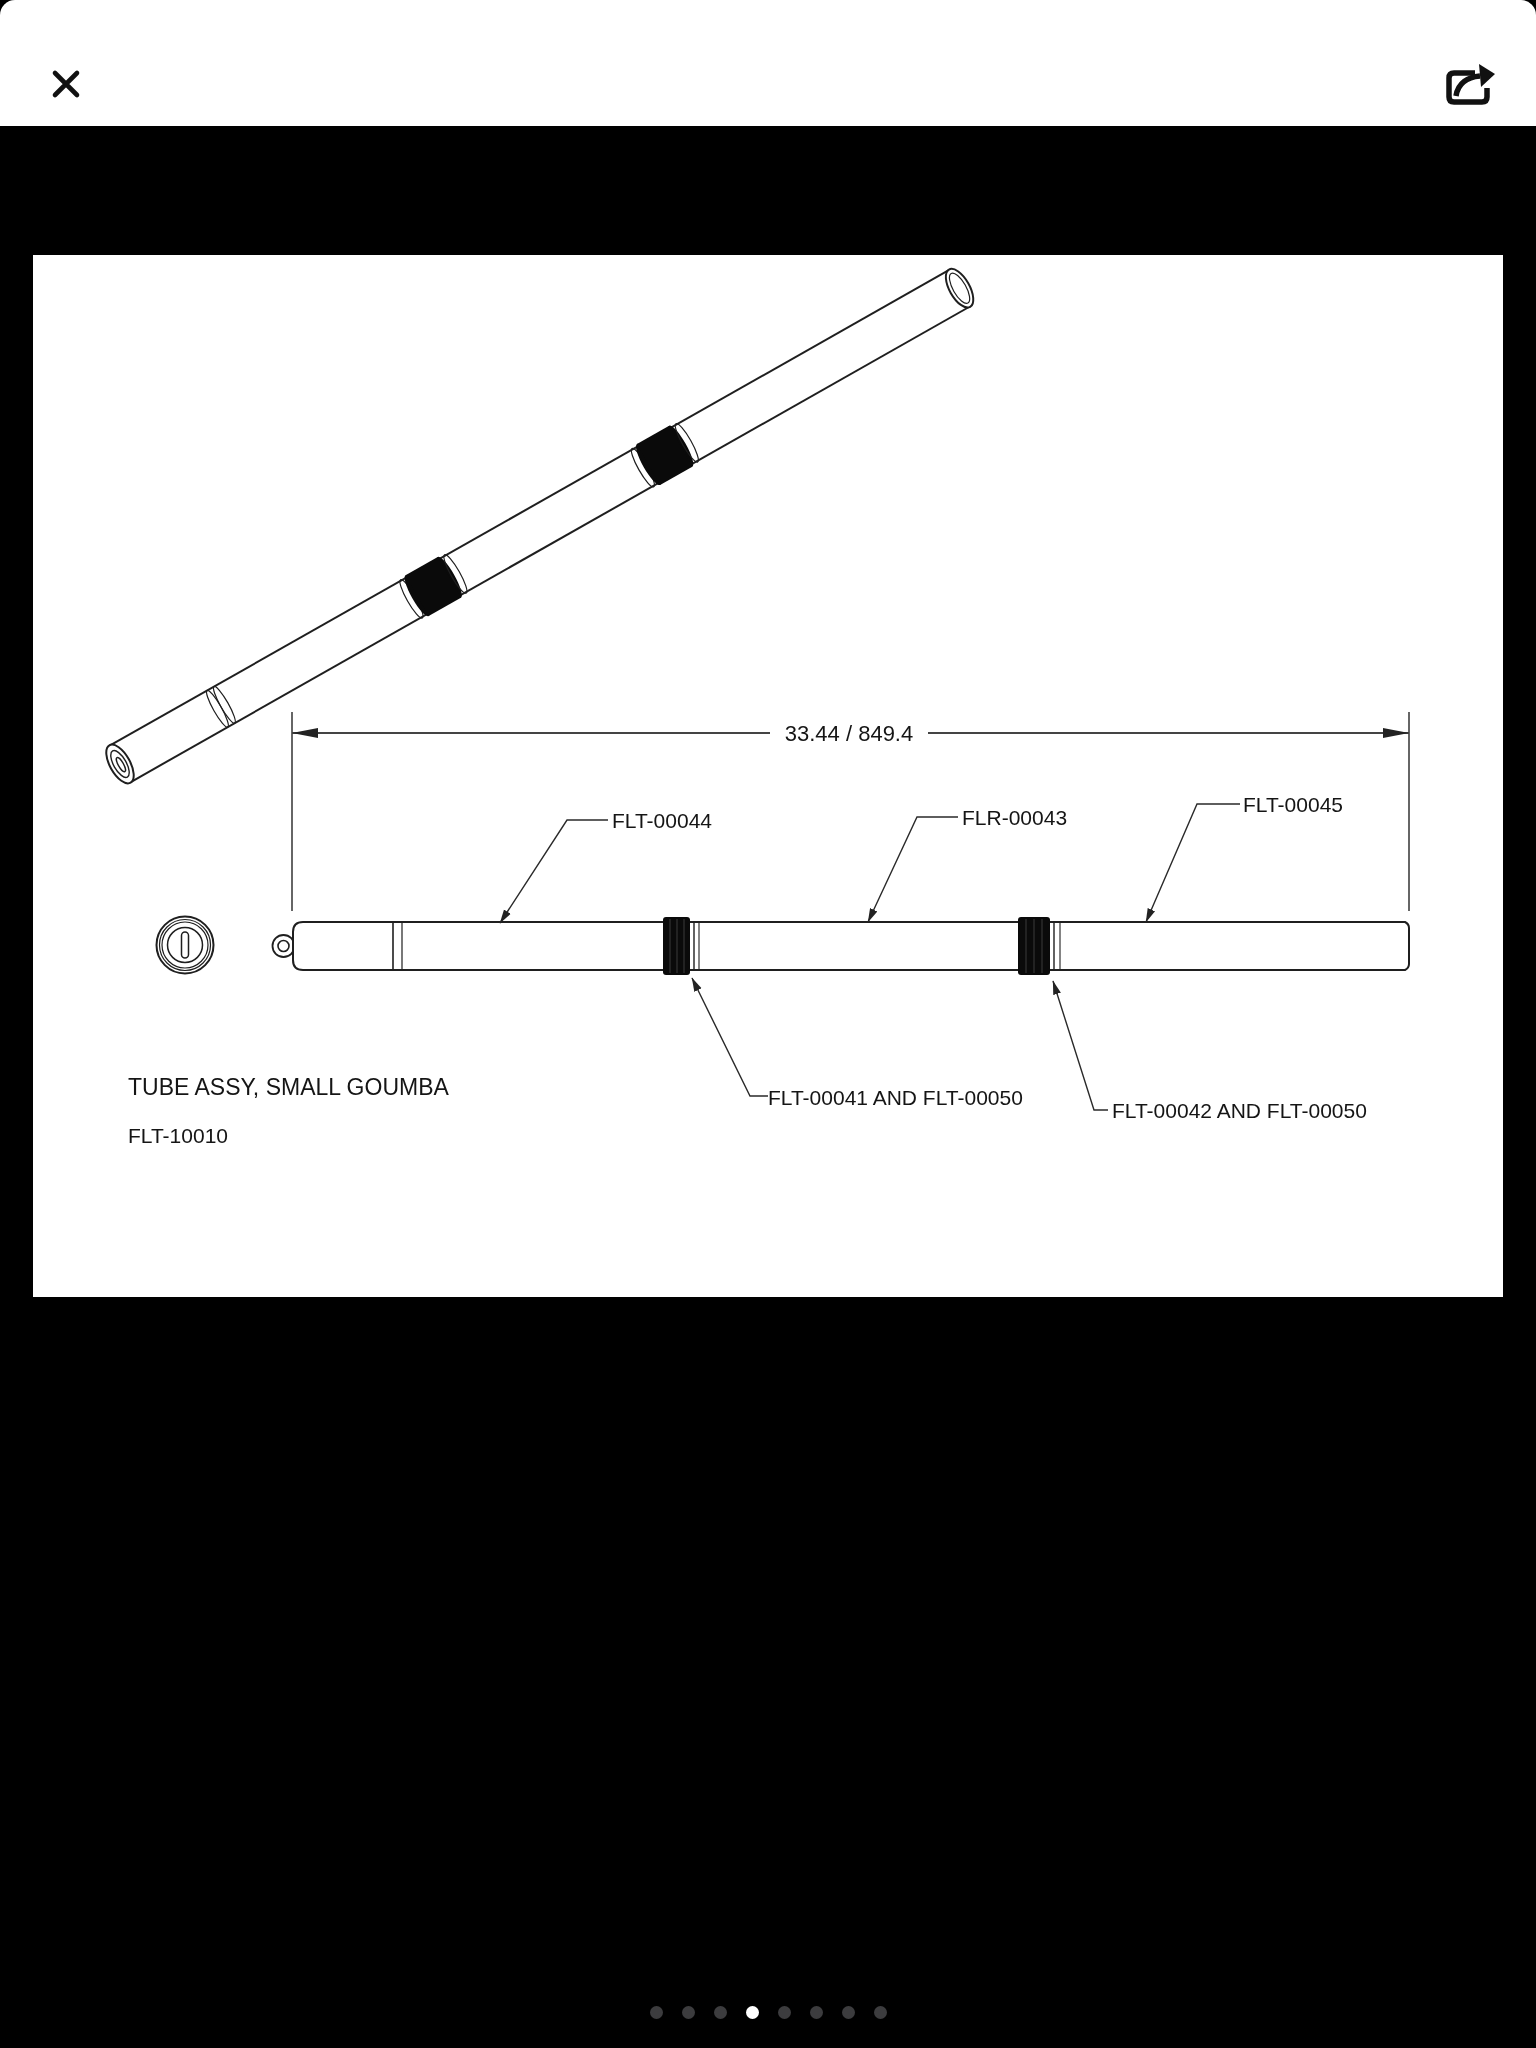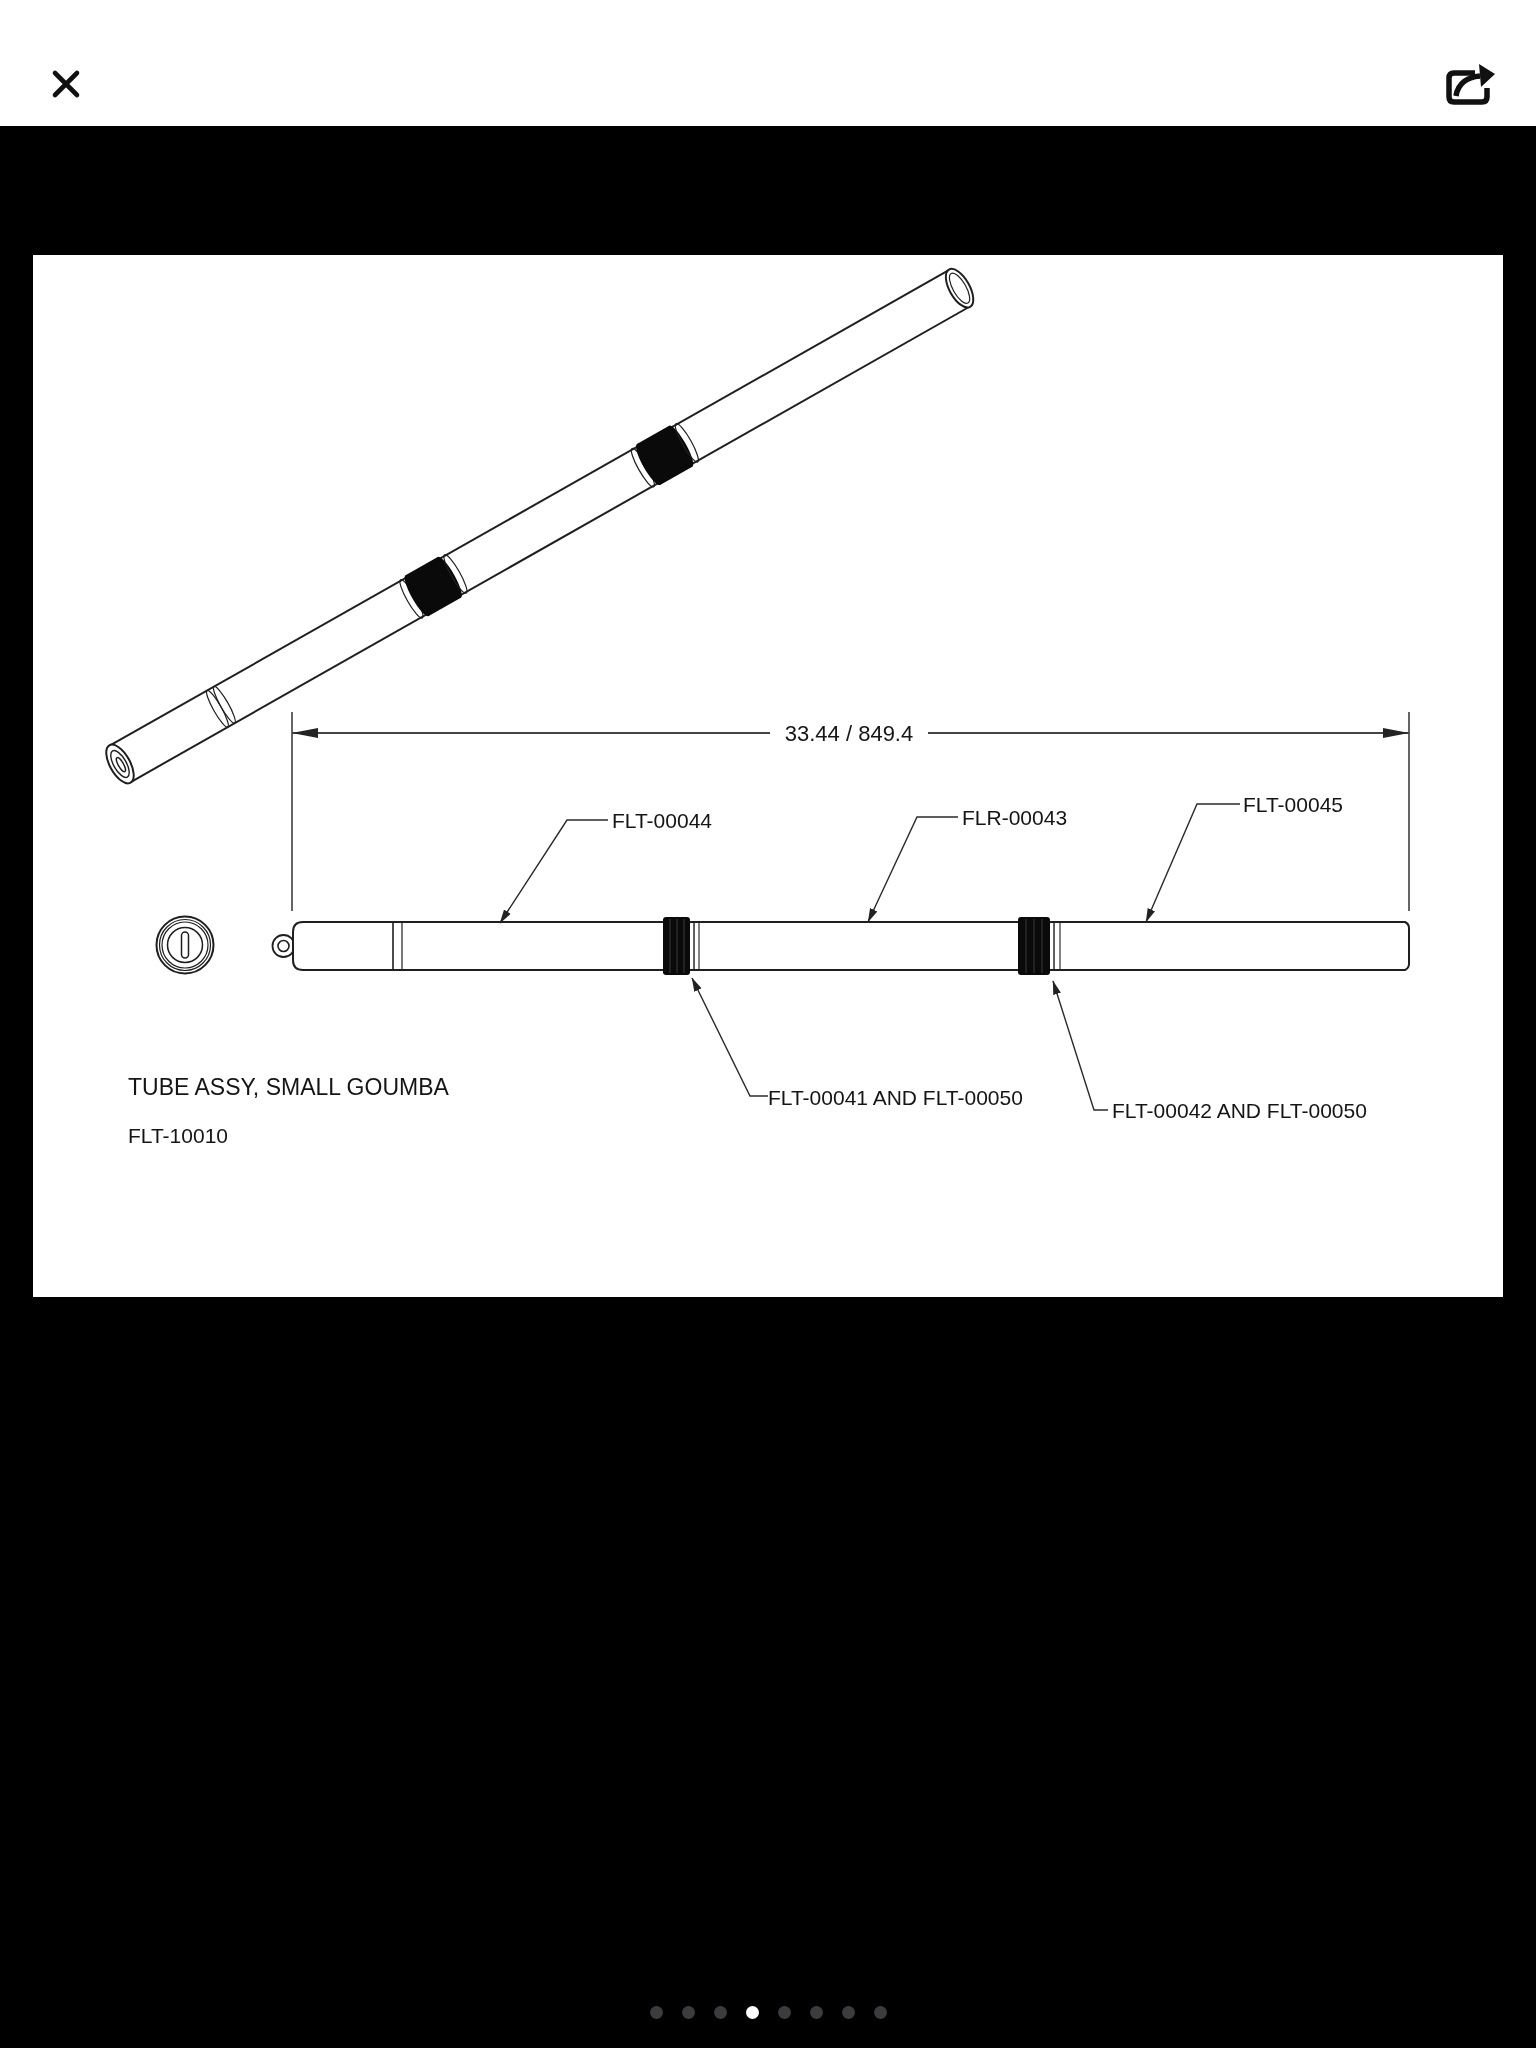--- a/index.html
+++ b/index.html
@@ -1,17 +1,17 @@
 <!DOCTYPE html>
 <html><head>
 <meta charset="utf-8">
 <style>
   html,body{margin:0;padding:0;background:#000;}
   .screen{position:relative;width:1536px;height:2048px;background:#000;overflow:hidden;
-          font-family:"Liberation Sans","DejaVu Sans",sans-serif;}
+          font-family:"Liberation Sans","DejaVu Sans",sans-serif;border-radius:15px;}
   
   .toolbar{position:absolute;left:0;top:0;width:1536px;height:126px;background:#ffffff;}
   .icon-btn{position:absolute;background:none;border:none;padding:0;margin:0;cursor:pointer;}
   .close-btn{left:44px;top:62px;width:44px;height:44px;}
   .share-btn{left:1445px;top:56px;width:52px;height:50px;}
   
   .stage{position:absolute;left:0;top:126px;width:1536px;height:1922px;background:#000;}
   .page-image{position:absolute;left:33px;top:129px;width:1470px;height:1042px;background:#ffffff;}
   .page-image svg{display:block;width:100%;height:100%;}
   svg text{fill:#151515;}

